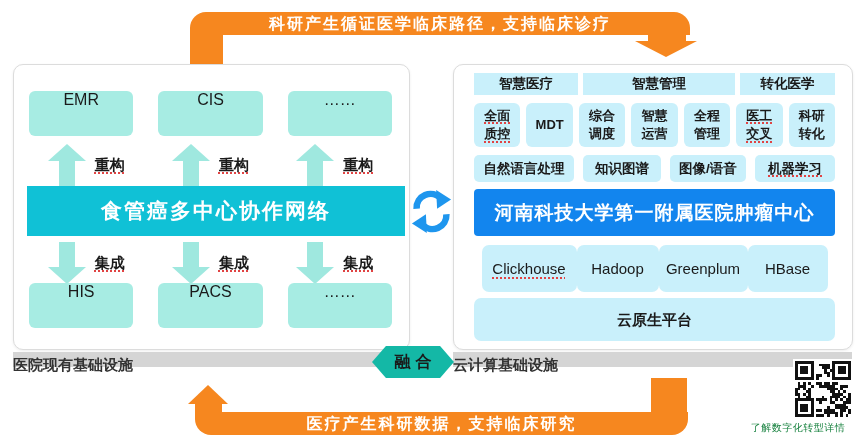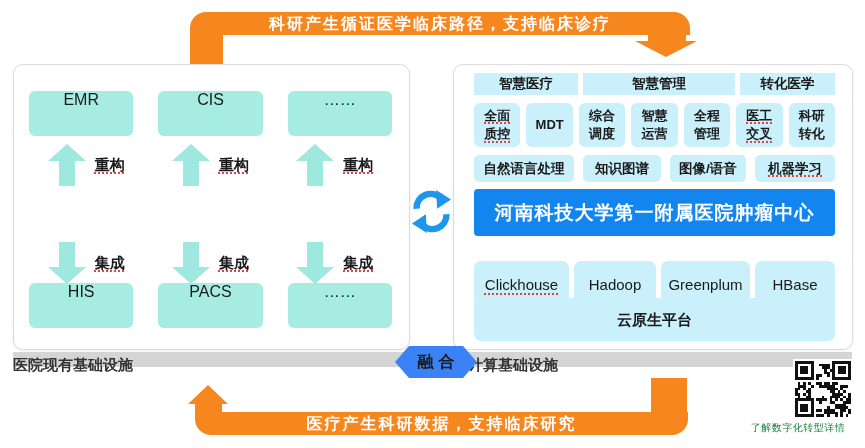--- a/index.html
+++ b/index.html
@@ -45,21 +45,21 @@
   .hdr{height:22px;font-size:13.5px;font-weight:700;border-radius:0;}
   .cap{flex:1;font-size:13px;font-weight:700;flex-direction:column;line-height:1.4;border-radius:6px;}
   .aibox{height:27px;font-size:13.5px;font-weight:700;border-radius:5px;}
   .dbbox{height:47px;font-size:15px;font-weight:500;border-radius:7px;}
   .bluebar{left:20px;right:17px;top:124px;height:47px;background:var(--blue-bar);border-radius:4px;
     color:#fff;font-size:19px;font-weight:700;letter-spacing:1px;text-align:center;line-height:47px;}
   .platform{left:20px;right:17px;top:233px;height:43px;background:var(--lightblue);border-radius:7px;
     text-align:center;line-height:43px;font-size:15px;font-weight:600;}
   
   .u{text-decoration:underline dotted var(--ul);text-decoration-thickness:2px;text-underline-offset:3px;}
-  .fusion{left:395px;top:346px;width:82px;height:32px;background:#3b82f6;z-index:5;
+  .fusion{left:372px;top:346px;width:82px;height:32px;background:#14b8a6;z-index:5;
     clip-path:polygon(0 50%,17% 0,83% 0,100% 50%,83% 100%,17% 100%);
     display:flex;align-items:center;justify-content:center;
     font-size:16px;font-weight:700;letter-spacing:5px;padding-left:5px;box-sizing:border-box;}
   .qr{left:793px;top:359px;width:60px;height:60px;background:#fff;padding:2px;
     box-sizing:border-box;z-index:6;}
   .qr-caption{left:738px;top:421px;width:120px;text-align:center;font-size:10px;
     color:#15803d;font-weight:500;letter-spacing:.5px;}
 </style>
 </head>
 <body>
@@ -103,20 +103,23 @@
       </div>
       <div class="arrow-col">
         <div class="blk">
             <div class="tri head-up"></div>
             <div class="stem"></div>
           </div>
         <span class="arrow-label u">重构</span>
       </div>
     </div>
 
+    <div class="abs cyanbar">
+      <span>食管癌多中心协作网络</span>
+    </div>
 
     <div class="lrow" style="top:176px;height:44px;gap:10px;">
       <div class="arrow-col">
         <div class="blk">
             <div class="stem"></div>
             <div class="tri head-down"></div>
           </div>
         <span class="arrow-label u">集成</span>
       </div>
       <div class="arrow-col">
@@ -218,21 +221,21 @@
         </div>
       <div class="lbbox aibox" style="width:80px;">
           <span class="u">机器学习</span>
         </div>
     </div>
 
     <div class="abs bluebar">
       <span>河南科技大学第一附属医院肿瘤中心</span>
     </div>
 
-    <div class="rrow" style="top:196px;justify-content:space-between;">
+    <div class="rrow" style="top:180px;justify-content:center;">
       <div class="lbbox dbbox" style="width:95px;">
           <span class="u">Clickhouse</span>
         </div>
       <div class="lbbox dbbox" style="width:82px;">
           <span>Hadoop</span>
         </div>
       <div class="lbbox dbbox" style="width:89px;">
           <span>Greenplum</span>
         </div>
       <div class="lbbox dbbox" style="width:80px;">

